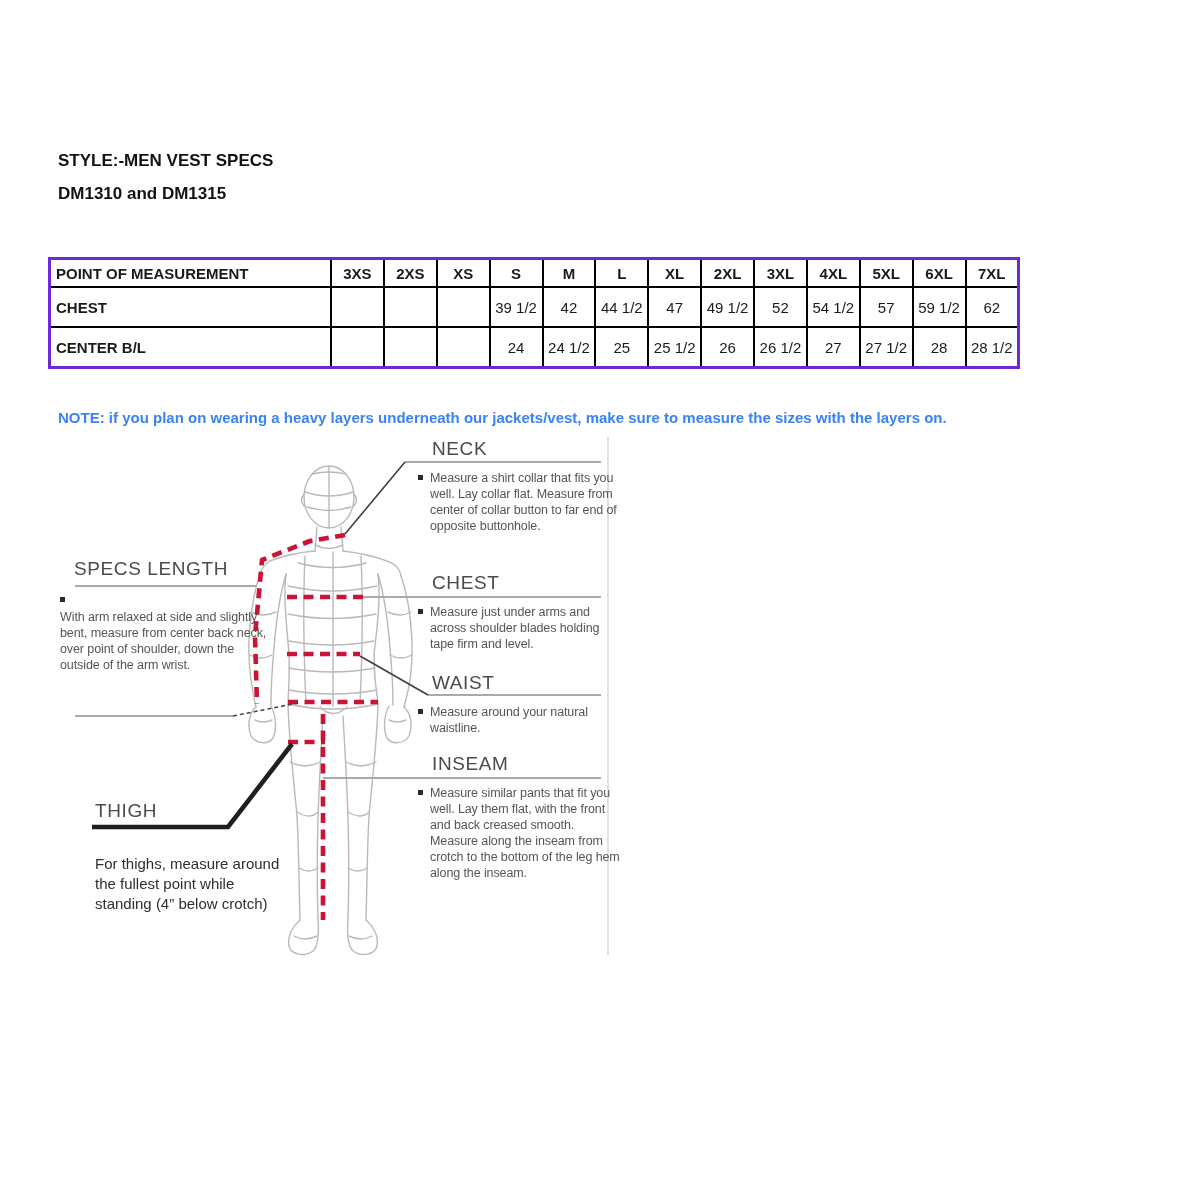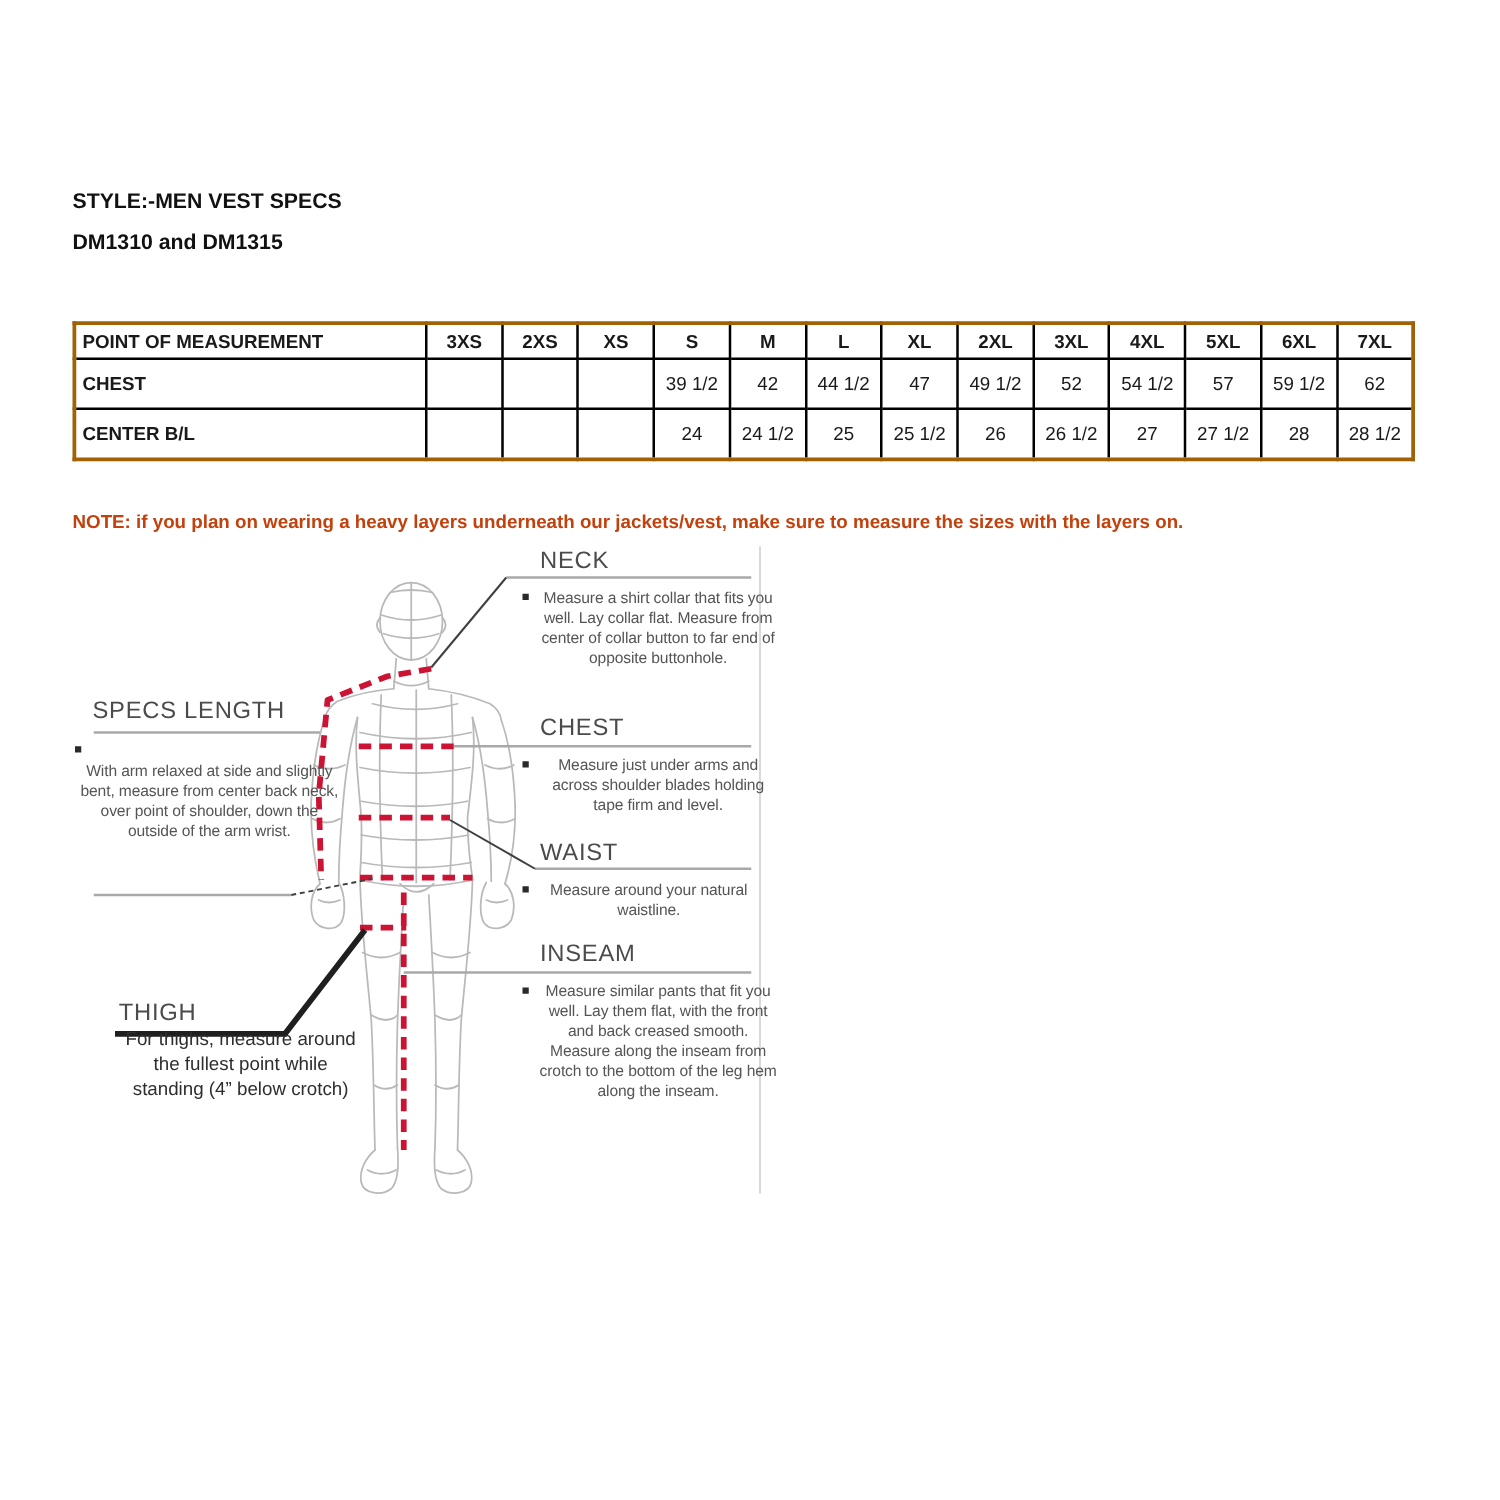--- a/index.html
+++ b/index.html
@@ -5,26 +5,26 @@
   html,body{margin:0;padding:0;background:#fff;}
   .page{
     position:relative;width:1200px;height:1200px;background:#ffffff;
     font-family:"Liberation Sans", sans-serif;color:#1a1a1a;overflow:hidden;border-radius:29px;
   }
   
   .title-line{position:absolute;left:58px;font-size:17px;font-weight:700;color:#111;}
   #title1{top:151px;}
   #title2{top:184px;}
   
-  .note{position:absolute;left:58px;top:394px;width:940px;font-size:15px;font-weight:700;color:#c2410c;}
+  .note{position:absolute;left:58px;top:394px;width:940px;font-size:15px;font-weight:700;color:#3b82f6;}
   
   .size-table{
-    position:absolute;left:58px;top:257px;width:1074px;
+    position:absolute;left:48px;top:257px;width:972px;
     border-collapse:collapse;table-layout:fixed;
-    border:3px solid #a16207;
+    border:3px solid #6d28d9;
   }
   .size-table th,.size-table td{
     border:2px solid #000;font-size:15px;text-align:center;vertical-align:middle;
     padding:0;overflow:hidden;white-space:nowrap;
   }
   .size-table thead th{height:26px;font-weight:700;}
   .size-table tbody th,.size-table tbody td{height:38px;}
   .size-table tbody td{font-weight:400;}
   .size-table .first{width:274px;text-align:left;padding-left:5px;font-weight:700;}
   
@@ -34,25 +34,25 @@
   .leader-gray{fill:none;stroke:var(--leader,#a9a9a9);stroke-width:2;}
   .leader-dark{fill:none;stroke:var(--leader-dark,#3f3f3f);stroke-width:1.6;}
   .leader-seat{fill:none;stroke:var(--leader-dark,#3f3f3f);stroke-width:1.5;stroke-dasharray:4 3;}
   .leader-thigh{fill:none;stroke:var(--thigh-line,#1f1f1f);stroke-width:4.6;stroke-linejoin:miter;}
   .page-edge{stroke:#d4d4d4;stroke-width:1.4;}
   .dlabel{position:absolute;}
   .dhead{
     margin:0;font-size:19px;font-weight:400;color:#4b4b4b;letter-spacing:.6px;line-height:22px;
   }
   .dlabel.bulleted .dhead{margin-left:14px;}
-  .ddesc{display:flex;gap:7px;margin-top:10px;text-align:center;}
+  .ddesc{display:flex;gap:7px;margin-top:10px;}
   .ddesc p{margin:0;font-size:12.5px;line-height:1.28;color:#555;letter-spacing:-0.1px;}
   .bullet{flex:0 0 auto;width:5px;height:5px;background:#2a2a2a;margin-top:5px;}
   #sec-sleeve .ddesc{margin-top:12px;flex-direction:column;}
-  #sec-thigh .ddesc{margin-top:0;}
+  #sec-thigh .ddesc{margin-top:32px;}
   #sec-thigh .ddesc p{font-size:15px;line-height:1.33;color:#2e2e2e;letter-spacing:0;}
 </style>
 </head>
 <body>
 
 <div class="page">
 
   <div class="title-line" id="title1">STYLE:-MEN VEST SPECS</div>
   <div class="title-line" id="title2">DM1310 and DM1315</div>
 

